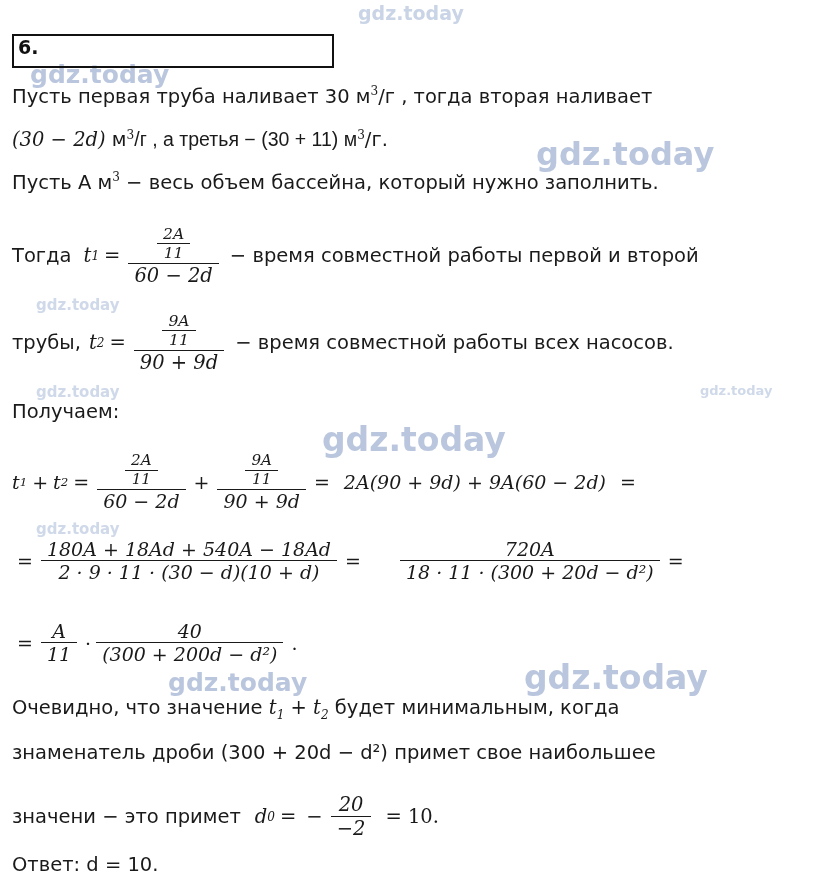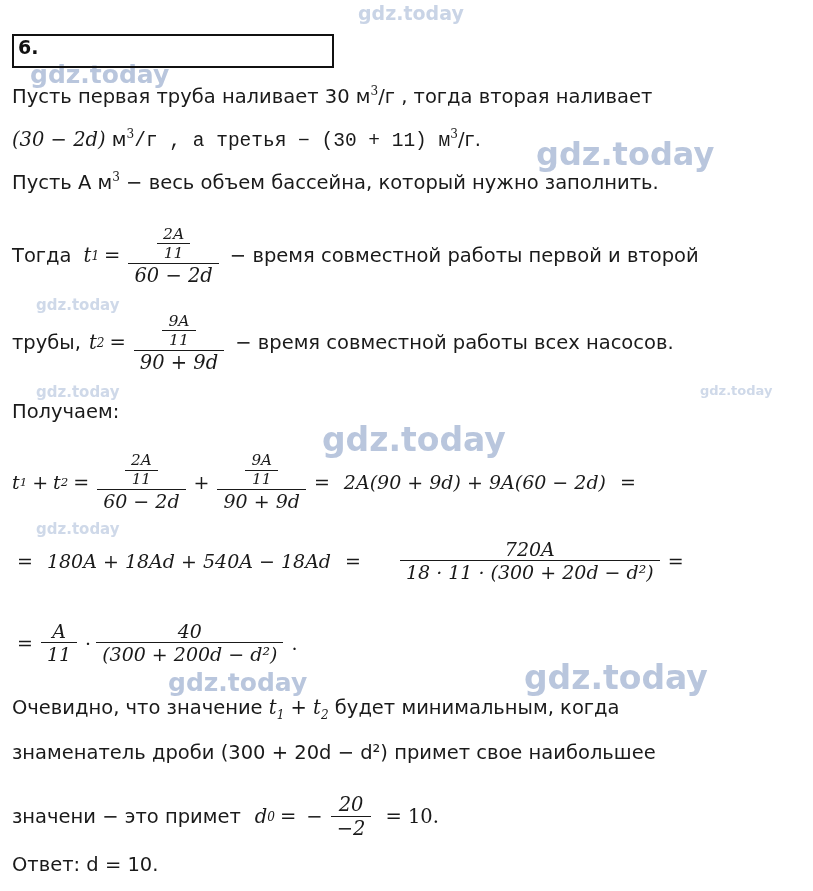--- a/index.html
+++ b/index.html
@@ -130,21 +130,21 @@
 </div>
 
 <div class="num-box"></div>
 <div class="num-label">6.</div>
 
 <div class="line" style="left:12px; top:84px;">
   <span>Пусть первая труба наливает 30 м</span><sup class="exp">3</sup><span>/г , тогда вторая наливает</span>
 </div>
 
 <div class="line mathup" style="left:12px; top:127px;">
-  <span class="math">(30 − 2d)</span><span style="font-family:'DejaVu Sans',sans-serif;"> м</span><sup class="exp">3</sup><span style="font-family:Liberation Mono, monospace;">/г , а третья − (30 + 11) м</span><sup class="exp">3</sup><span style="font-family:'DejaVu Sans',sans-serif;">/г.</span>
+  <span class="math">(30 − 2d)</span><span style="font-family:'DejaVu Sans',sans-serif;"> м</span><sup class="exp">3</sup><span style="font-family:Liberation Sans, sans-serif;">/г , а третья − (30 + 11) м</span><sup class="exp">3</sup><span style="font-family:'DejaVu Sans',sans-serif;">/г.</span>
 </div>
 
 <div class="line" style="left:12px; top:170px;text-align:right;">
   <span>Пусть A м</span><sup class="exp">3</sup><span> − весь объем бассейна, который нужно заполнить.</span>
 </div>
 
 <div class="inline-row" style="left:12px; top:225px;">
   <span class="plain" style="margin-right:12px;">Тогда</span>
   <span class="math">t</span>
     <sub class="sb">1</sub>
@@ -210,20 +210,21 @@
   <span class="frac">
     <span class="num">2A(90 + 9d) + 9A(60 − 2d)</span>
   </span>
   <span class="op">=</span>
 </div>
 
 <div class="inline-row" style="left:12px; top:538px; font-size:19px;">
   <span class="op">=</span>
   <span class="frac">
     <span class="num">180A + 18Ad + 540A − 18Ad</span>
+    <span class="den">2 · 9 · 11 · (30 − d)(10 + d)</span>
   </span>
   <span class="op">=</span>
   <span class="frac" style="margin-left:34px;">
     <span class="num">720A</span>
     <span class="den">18 · 11 · (300 + 20d − d²)</span>
   </span>
   <span class="op">=</span>
 </div>
 
 <div class="inline-row" style="left:12px; top:620px; font-size:19px;">

